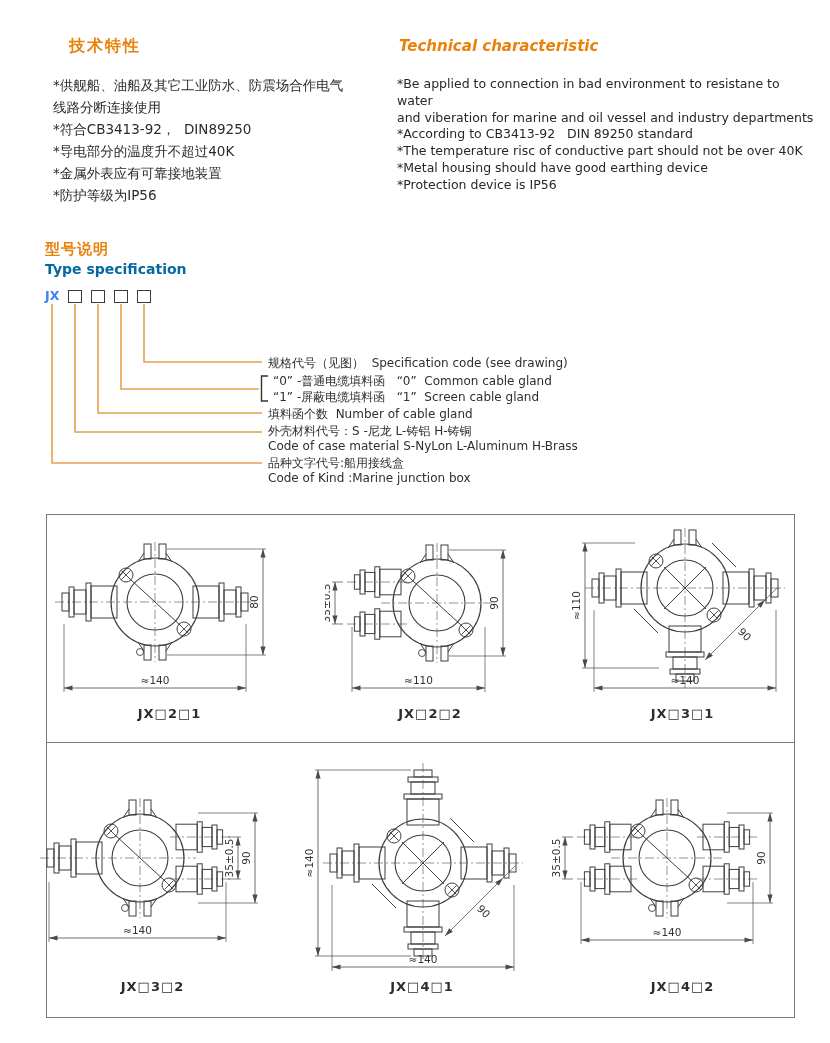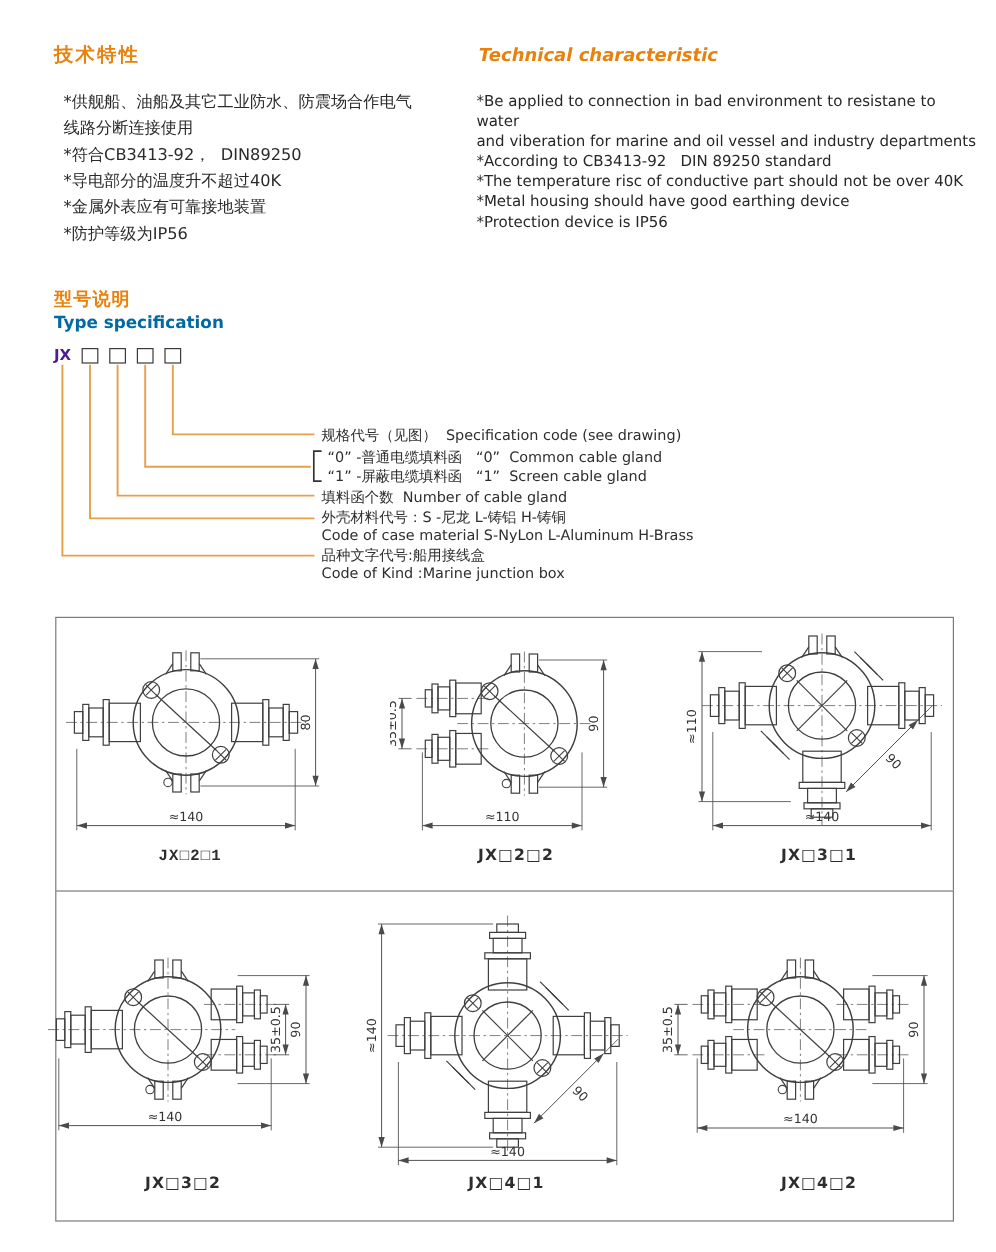--- a/index.html
+++ b/index.html
@@ -2,27 +2,27 @@
 <html><head>
 <meta charset="utf-8">
 <style>
   html,body{margin:0;padding:0;}
   body{
     width:830px;height:1043px;position:relative;background:#ffffff;
     font-family:"DejaVu Sans","Liberation Sans",sans-serif;color:#2b2b2b;
     overflow:hidden;
   }
   .abs{position:absolute;}
-  .h-zh{font-size:16px;font-weight:bold;color:#e8820c;letter-spacing:2px;}
+  .h-zh{font-size:16px;font-weight:bold;color:#e8820c;letter-spacing:2px;margin-left:24px;}
   .h-en{font-size:15px;font-weight:bold;color:#e8820c;}
   .h2-zh{font-size:15px;font-weight:bold;color:#e8820c;letter-spacing:1px;}
   .h2-en{font-size:14px;font-weight:bold;color:#0369a1;text-align:right;}
   .bul-zh{font-size:13.5px;line-height:22px;white-space:pre-wrap;color:#2b2b2b;margin-left:11px;}
   .bul-en{font-size:12.5px;line-height:16.8px;white-space:pre-wrap;color:#272727;}
-  .jx-prefix{font-size:12.5px;font-weight:bold;color:#4c1d95;}
+  .jx-prefix{font-size:12.5px;font-weight:bold;color:#3b82f6;}
   .code-box{position:absolute;width:12px;height:11px;border:1.6px solid #3a3a3a;background:#fff;}
   .spec-line{position:absolute;font-size:12px;color:#2e2e2e;white-space:pre;}
   .panel{position:absolute;border:1px solid #7a7a7a;background:#fff;}
   .dwg{position:absolute;}
   .dwg-label{position:absolute;text-align:center;font-size:13px;font-weight:600;
              color:#2d2d2d;letter-spacing:1px;}
 </style>
 </head>
 <body>
 
@@ -415,18 +415,18 @@
         <text x="0" y="0" fill="#333" font-size="10.5" text-anchor="middle" transform="translate(220,95) rotate(-90)">90</text>
         <line x1="28" y1="74" x2="17" y2="74" stroke="#4a4a4a" stroke-width="0.7"></line>
         <line x1="28" y1="116" x2="17" y2="116" stroke="#4a4a4a" stroke-width="0.7"></line>
         <line x1="20" y1="74" x2="20" y2="116" stroke="#4a4a4a" stroke-width="0.8"></line>
         <path d="M0,0L-8.5,2.6L-8.5,-2.6Z" fill="#4a4a4a" transform="translate(20,74) rotate(-90)"></path>
         <path d="M0,0L-8.5,2.6L-8.5,-2.6Z" fill="#4a4a4a" transform="translate(20,116) rotate(90)"></path>
         <text x="0" y="0" fill="#333" font-size="10.5" text-anchor="middle" transform="translate(15,95) rotate(-90)">35±0.5</text>
       </g>
     </svg></div>
 
-<div class="dwg-label" style="left:41px;top:706px;width:235px;font-family:Liberation Mono, monospace;">JX□2□1</div>
+<div class="dwg-label" style="left:52px;top:706px;width:235px;">JX□2□1</div>
 <div class="dwg-label" style="left:325px;top:706px;width:210px;">JX□2□2</div>
 <div class="dwg-label" style="left:565px;top:706px;width:235px;">JX□3□1</div>
 <div class="dwg-label" style="left:30px;top:979px;width:245px;">JX□3□2</div>
 <div class="dwg-label" style="left:302px;top:979px;width:240px;">JX□4□1</div>
 <div class="dwg-label" style="left:560px;top:979px;width:245px;">JX□4□2</div>
 
 </body></html>

